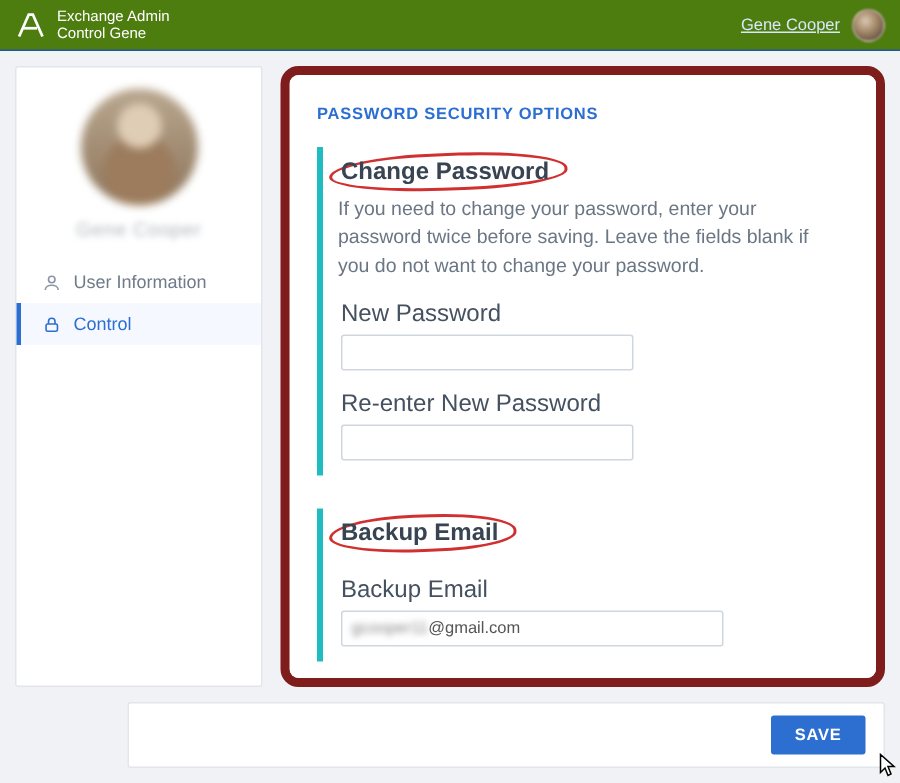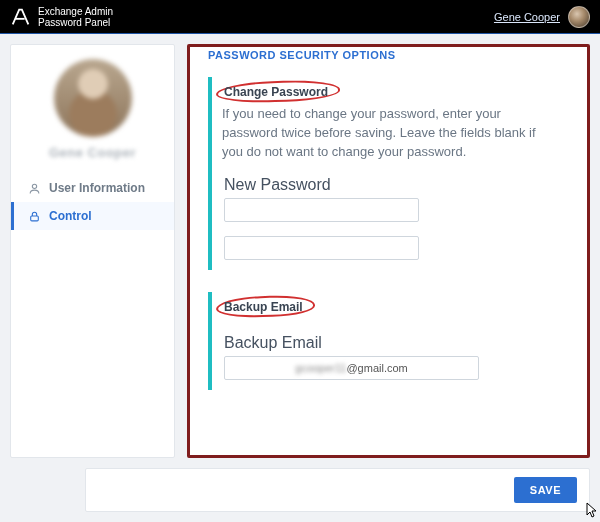--- a/index.html
+++ b/index.html
@@ -7,21 +7,21 @@
     font-family: "Segoe UI", "Helvetica Neue", Arial, sans-serif;
     background: #f0f2f5;
     font-size: 12px;
     color: #333;
     width: 600px;
     height: 522px;
     overflow: hidden;
     position: relative;
   }
   .topbar {
-    background: #000000;
+    background: #4d7c0f;
     color: #fff;
     height: 34px;
     display: flex;
     align-items: center;
     padding: 0 10px;
     border-bottom: 1px solid #1f55a5;
     justify-content: center;
   }
   .brand {
     display: flex;
@@ -64,21 +64,20 @@
   }
 
   .sidebar {
     width: 165px;
     background:#fff;
     border:1px solid #e2e6eb;
     border-radius:2px;
     padding: 14px 0 8px 0;
     display:flex; flex-direction:column;
     align-items:stretch;
-    font-weight:bold;
   }
   .avatar-large-wrap {
     display:flex; flex-direction:column; align-items:center;
     padding-bottom:10px;
   }
   .avatar-large {
     width: 78px; height: 78px; border-radius:50%;
     background:
       radial-gradient(circle at 50% 32%, #e0cdb6 0 22%, transparent 23%),
       radial-gradient(circle at 50% 70%, #9c7c5d 0 35%, transparent 36%),
@@ -105,23 +104,23 @@
   .side-item.active {
     color:#2c6fd1;
     border-left:3px solid #2c6fd1;
     background:#f5f9ff;
   }
   .side-icon { width:13px; height:13px; flex-shrink:0; }
 
   .main {
     flex:1;
     background:#fff;
-    border:3px solid #7f1d1d;
-    border-radius:2px;
-    padding: 2px 18px 18px 18px;
+    border:6px solid #7f1d1d;
+    border-radius:12px;
+    padding: 20px 18px 18px 18px;
     overflow:auto;
   }
   .main-title {
     color:#2c6fd1;
     font-size:11px;
     font-weight:700;
     letter-spacing:0.5px;
     margin-bottom:16px;
   }
 
@@ -130,21 +129,21 @@
     padding:8px 10px 10px 10px;
     margin-bottom:22px;
   }
   .section-header {
     position:relative;
     display:inline-block;
     margin-bottom:6px;
   }
   .section-title {
     font-weight:700;
-    font-size:12px;
+    font-size:16px;
     color:#394452;
     position:relative;
     z-index:2;
     padding:0 2px;
   }
   .circled::after{
     content:"";
     position:absolute;
     left:-6px; right:-10px; top:-4px; bottom:-3px;
     border:2px solid #d13030;
@@ -214,21 +213,21 @@
 <div class="topbar">
   <div class="brand">
     <div class="brand-logo">
       <svg viewBox="0 0 24 24" width="22" height="22" fill="none" stroke="#ffffff" stroke-width="2">
         <path d="M3 20 L10 4 L13 4 L20 20"></path>
         <path d="M6 14 L16 14"></path>
       </svg>
     </div>
     <div class="brand-text">
       <div>Exchange Admin</div>
-      <div>Password Panel</div>
+      <div>Control Gene</div>
     </div>
   </div>
   <div class="topbar-spacer"></div>
   <div class="topbar-user">
     <span>Gene Cooper</span>
     <div class="avatar-small"></div>
   </div>
 </div>
 
 <div class="page">
@@ -265,32 +264,33 @@
           <span class="section-title">Change Password</span>
         </div>
         <div class="section-desc">If you need to change your password, enter your password twice before saving. Leave the fields blank if you do not want to change your password.</div>
 
         <div class="field">
           <label class="field-label">New Password</label>
           <input type="password" class="text-input" value="" style="">
         </div>
 
         <div class="field">
+          <label class="field-label">Re-enter New Password</label>
           <input type="password" class="text-input" value="" style="">
         </div>
       </div>
 
       <div class="section">
         <div class="section-header circled">
           <span class="section-title">Backup Email</span>
         </div>
 
         <div class="field">
           <label class="field-label">Backup Email</label>
-          <div class="text-input wide" style="display:flex;align-items:center;justify-content:center;">
+          <div class="text-input wide" style="display:flex;align-items:center;">
             <span class="blurred-value">gcooper11</span>
               <span class="email-suffix">@gmail.com</span>
           </div>
         </div>
       </div>
     </main>
 
   </div>
 
   <div class="footer-bar">

